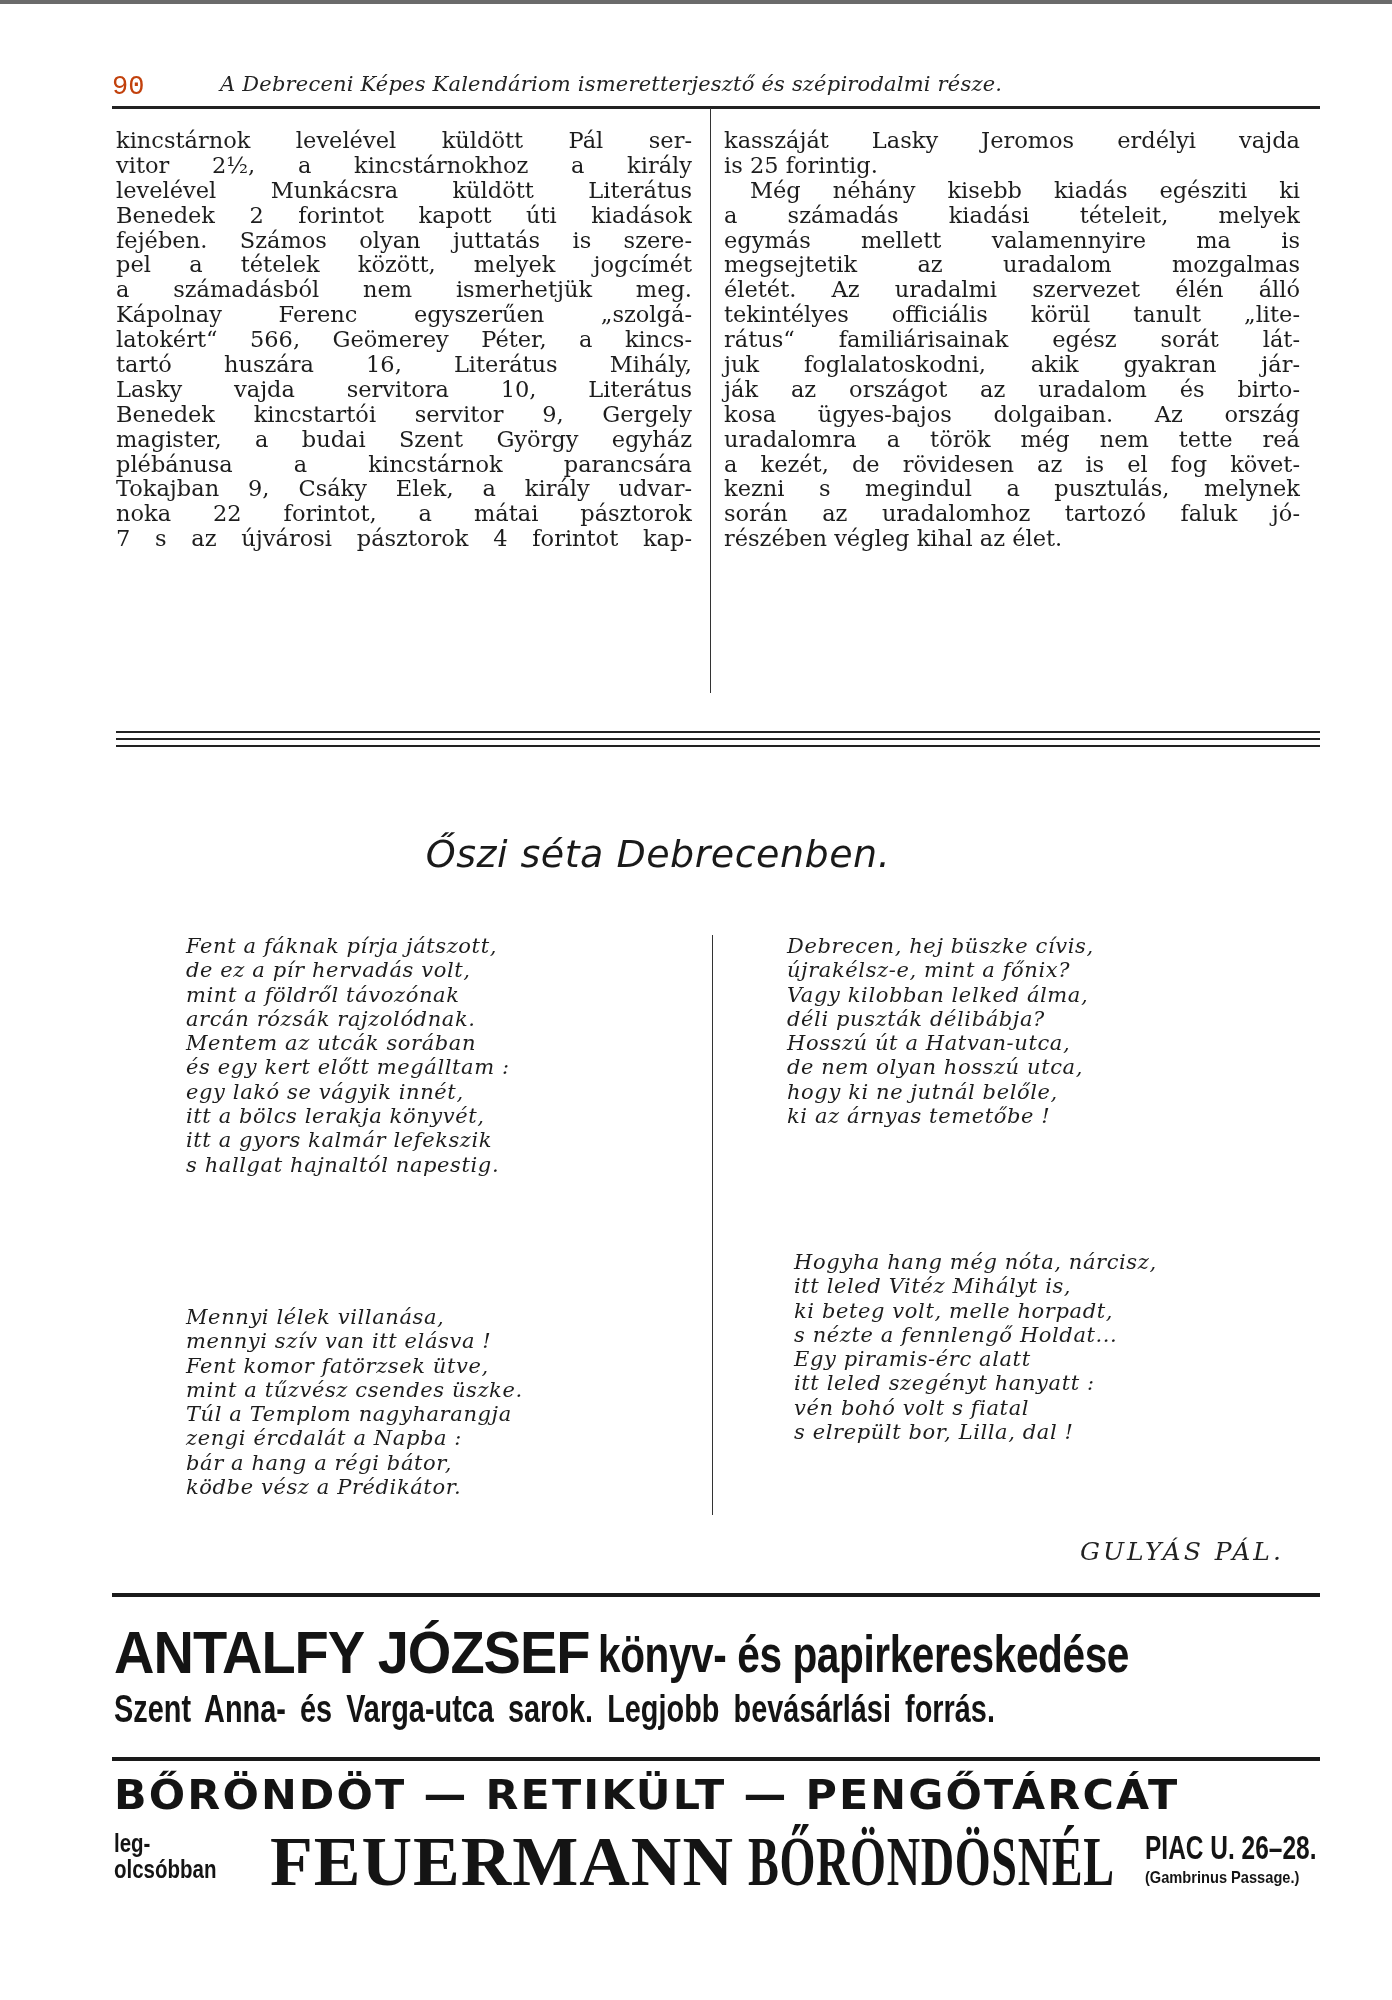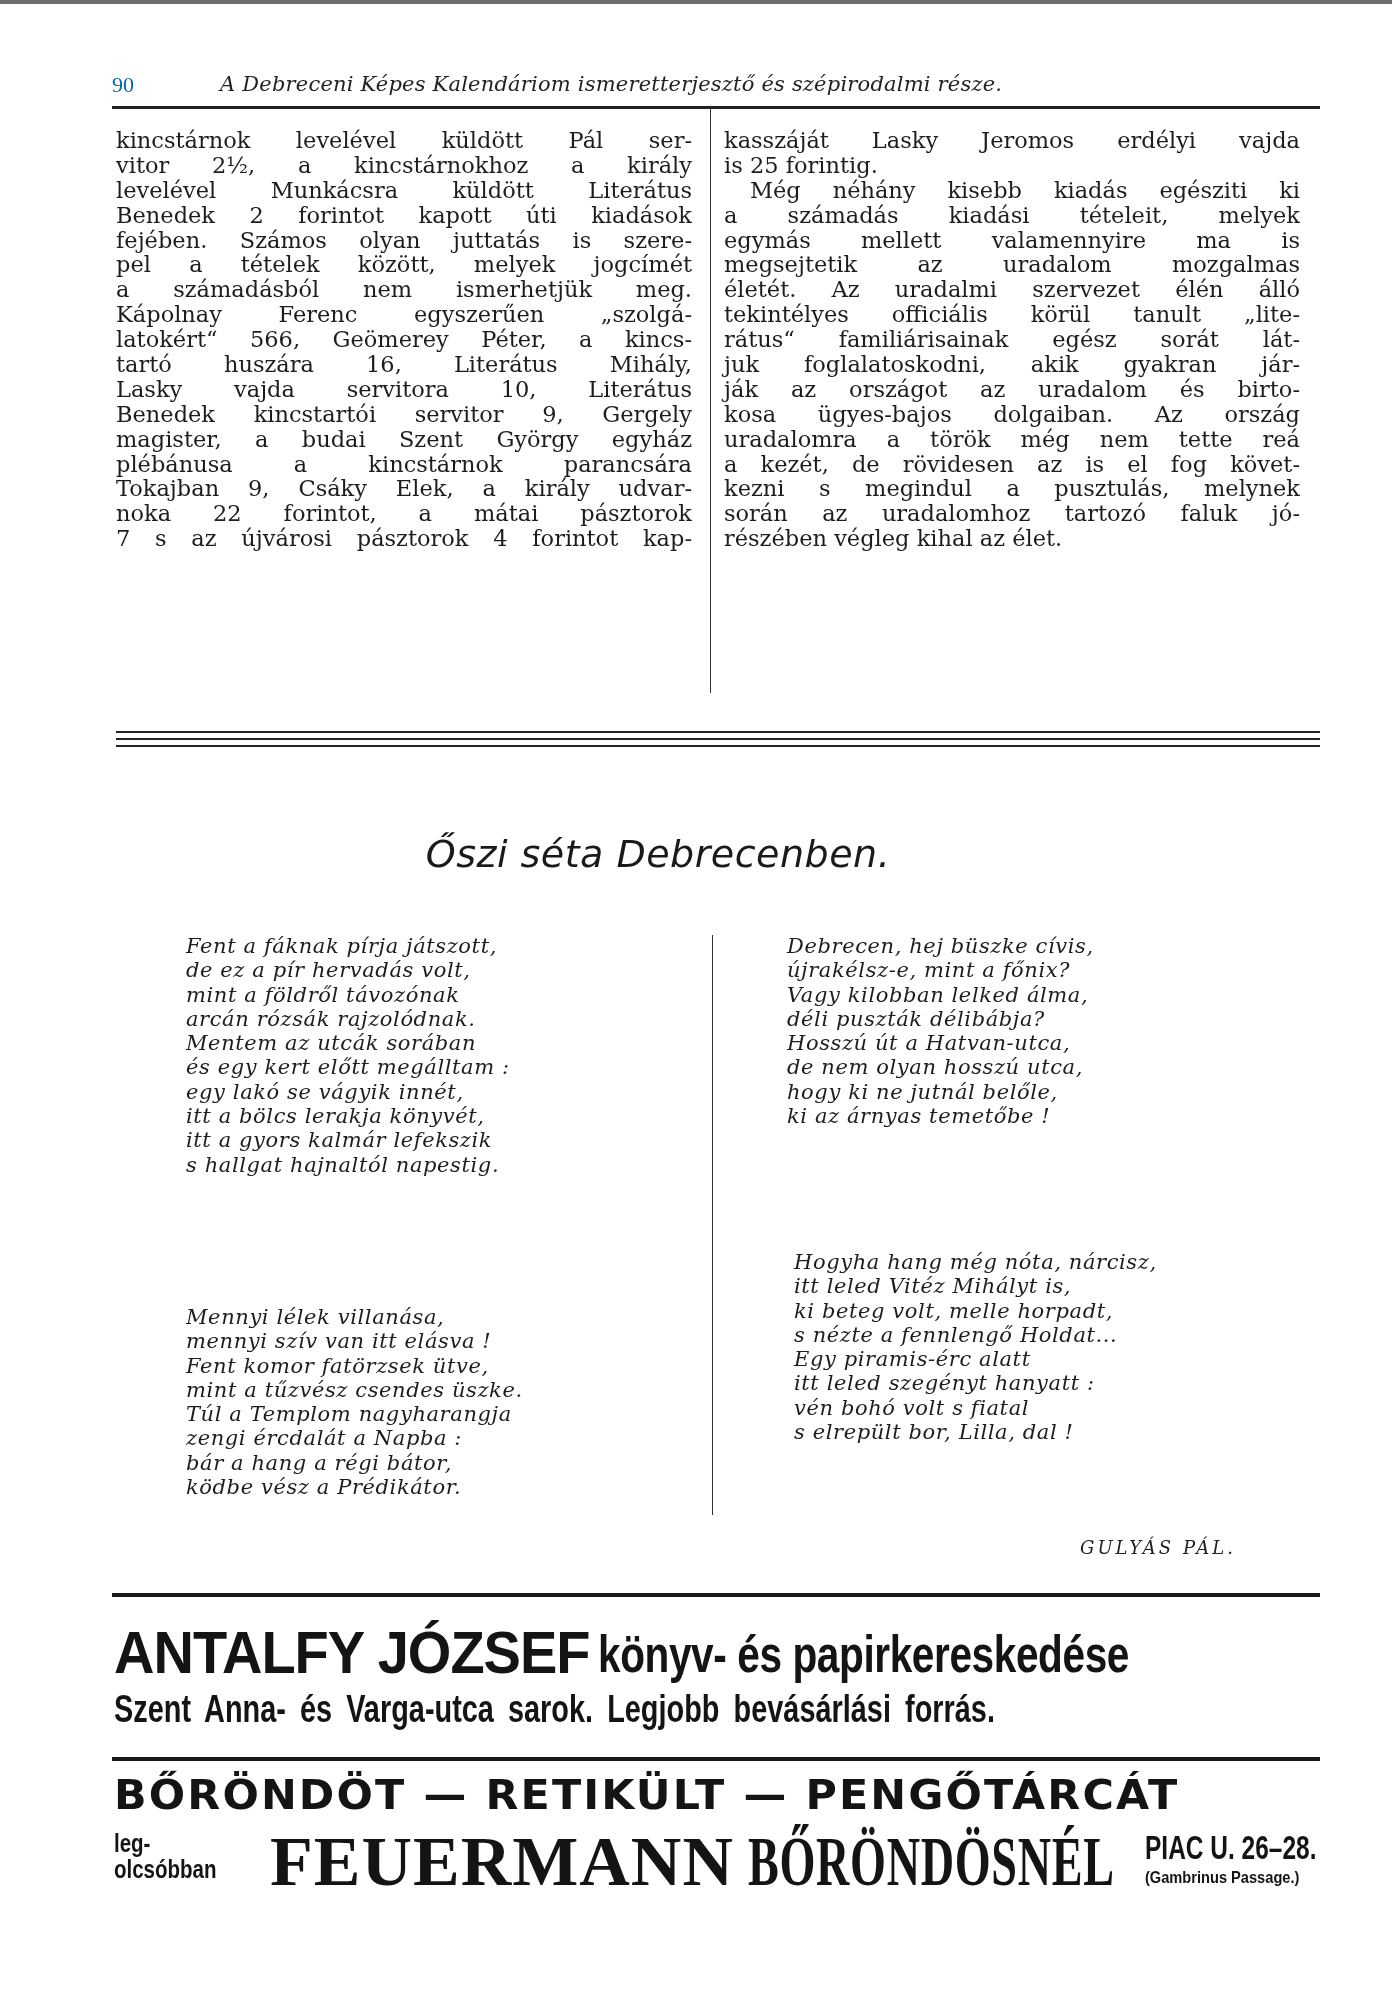--- a/index.html
+++ b/index.html
@@ -1,31 +1,31 @@
 <!DOCTYPE html>
 <html><head>
   <meta charset="utf-8">
   <style>
     html, body { margin: 0; padding: 0; background: #ffffff; }
     body { width: 1392px; height: 2000px; position: relative; overflow: hidden; color: #1a1a1a; }
     .top-scan-edge { position: absolute; left: 0; top: 0; width: 1392px; height: 4px; background: #6b6b6b; }
     .header { position: absolute; left: 112px; top: 72px; width: 1210px; height: 30px; }
-    .page-number { position: absolute; left: 0; top: 0; font-family: Liberation Serif, serif; font-size: 22px; color: #0369a1; }
+    .page-number { position: absolute; left: 0; top: 0; font-family: Liberation Mono, monospace; font-size: 27px; color: #c2410c; }
     .running-head { position: absolute; left: 108px; top: 0; font-family: "DejaVu Serif", serif; font-style: italic; font-size: 21px; color: #222; letter-spacing: 0.2px; }
     .header-rule { position: absolute; left: 112px; top: 106px; width: 1208px; height: 3px; background: #222; }
     .col-sep { position: absolute; width: 1px; background: #333; }
     .prose-col { position: absolute; top: 128px; width: 576px; font-family: "DejaVu Serif", serif; font-size: 22.5px; line-height: 24.9px; color: #1d1d1d; }
     .prose-line { display: block; white-space: nowrap; text-align: justify; text-align-last: justify; height: 24.9px; overflow: visible; }
     .prose-line.last { text-align-last: left; }
     .prose-line.indent { text-indent: 26px; }
     .triple-rule { position: absolute; left: 116px; width: 1204px; height: 2px; background: #222; }
     .poem-title { position: absolute; left: 0; top: 832px; width: 1316px; text-align: center; font-family: "DejaVu Sans", sans-serif; font-style: italic; font-size: 38px; color: #1a1a1a; letter-spacing: 0.5px; }
     .stanza { position: absolute; font-family: "DejaVu Serif", serif; font-style: italic; font-size: 21px; line-height: 24.3px; color: #1d1d1d; letter-spacing: 0.6px; }
     .stanza-line { display: block; white-space: nowrap; }
-    .signature { position: absolute; left: 1080px; top: 1537px; font-family: "DejaVu Serif", serif; font-style: italic; font-size: 18px; letter-spacing: 3px; color: #222; }
+    .signature { position: absolute; left: 1080px; top: 1537px; font-family: "DejaVu Serif", serif; font-style: italic; font-size: 25px; letter-spacing: 3px; color: #222; }
     .ad-rule { position: absolute; left: 112px; width: 1208px; height: 4px; background: #1a1a1a; }
     .ad1-line1 { position: absolute; left: 114px; top: 1620px; width: 1210px; height: 58px; font-family: "Liberation Sans", sans-serif; font-weight: bold; white-space: nowrap; color: #141414; }
     .ad1-name { font-size: 56px; letter-spacing: -1px; display: inline-block; transform: scaleY(1.05); }
     .ad1-trade { font-family: "Liberation Sans", sans-serif; font-size: 52px; display: inline-block; transform: scaleX(0.78); transform-origin: left center; letter-spacing: -0.5px; margin-left: 8px; }
     .ad1-line2 { position: absolute; left: 114px; top: 1688px; font-family: "Liberation Sans", sans-serif; font-weight: bold; font-size: 38px; white-space: nowrap; color: #141414; display: inline-block; transform: scaleX(0.76); transform-origin: left center; word-spacing: 8px; }
     .ad2-line1 { position: absolute; left: 114px; top: 1772px; font-family: "DejaVu Sans", sans-serif; font-weight: bold; font-size: 40px; white-space: nowrap; color: #141414; letter-spacing: 2px; transform: scaleX(1.07); transform-origin: left center; }
     .ad2-leg { position: absolute; left: 114px; top: 1830px; font-family: "Liberation Sans", sans-serif; font-weight: bold; font-size: 25px; line-height: 26px; color: #141414; transform: scaleX(0.82); transform-origin: left top; }
     .ad2-main { position: absolute; left: 270px; top: 1822px; font-family: Liberation Serif, serif; font-weight: bold; font-size: 70px; white-space: nowrap; color: #141414; letter-spacing: 1px; }
     .ad2-main .name2 { display: inline-block; transform: scaleX(0.66); transform-origin: left center; margin-left: 14px; }
     .ad2-addr { position: absolute; left: 1145px; top: 1828px; font-family: "Liberation Sans", sans-serif; font-weight: bold; font-size: 34px; white-space: nowrap; color: #141414; transform: scaleX(0.72); transform-origin: left top; }

